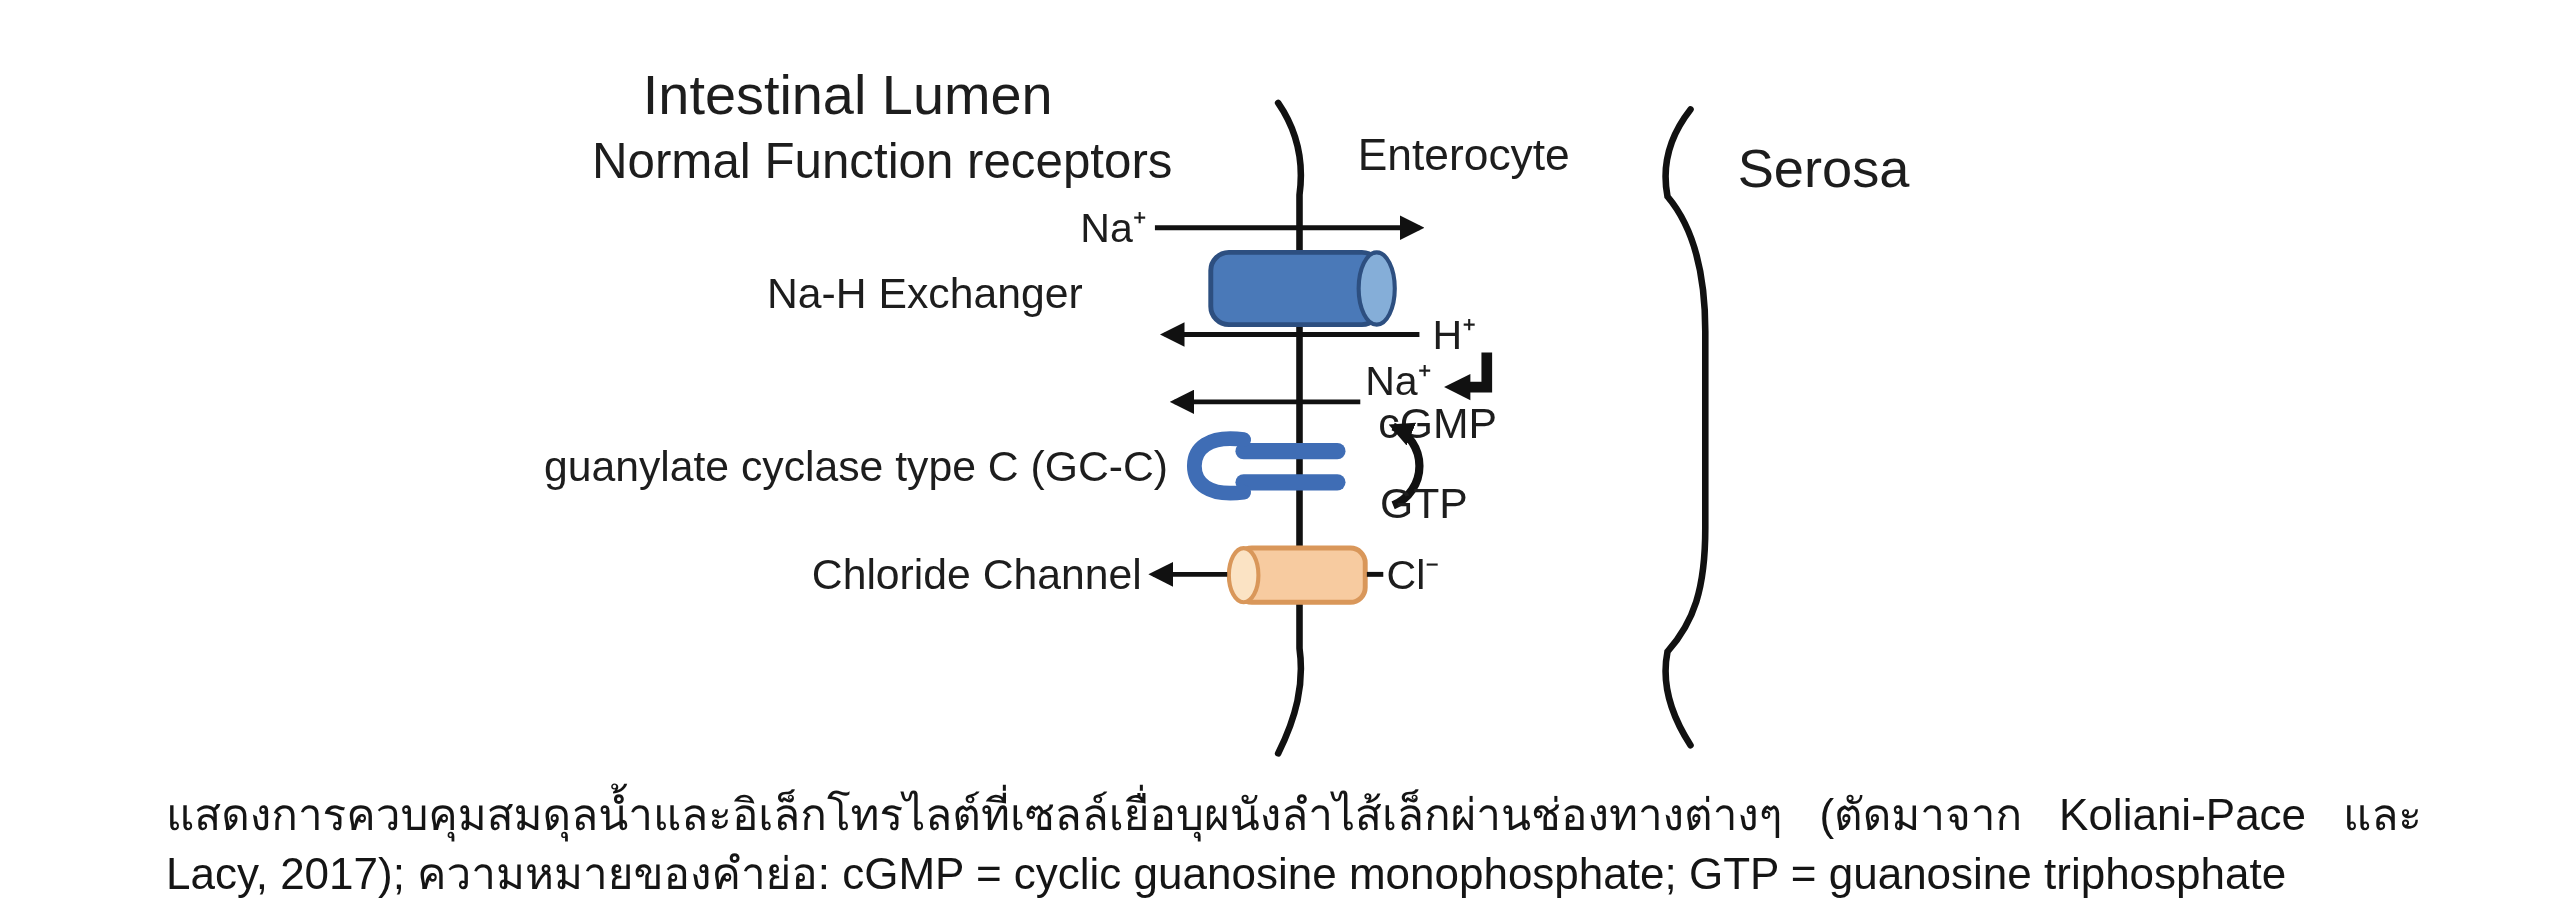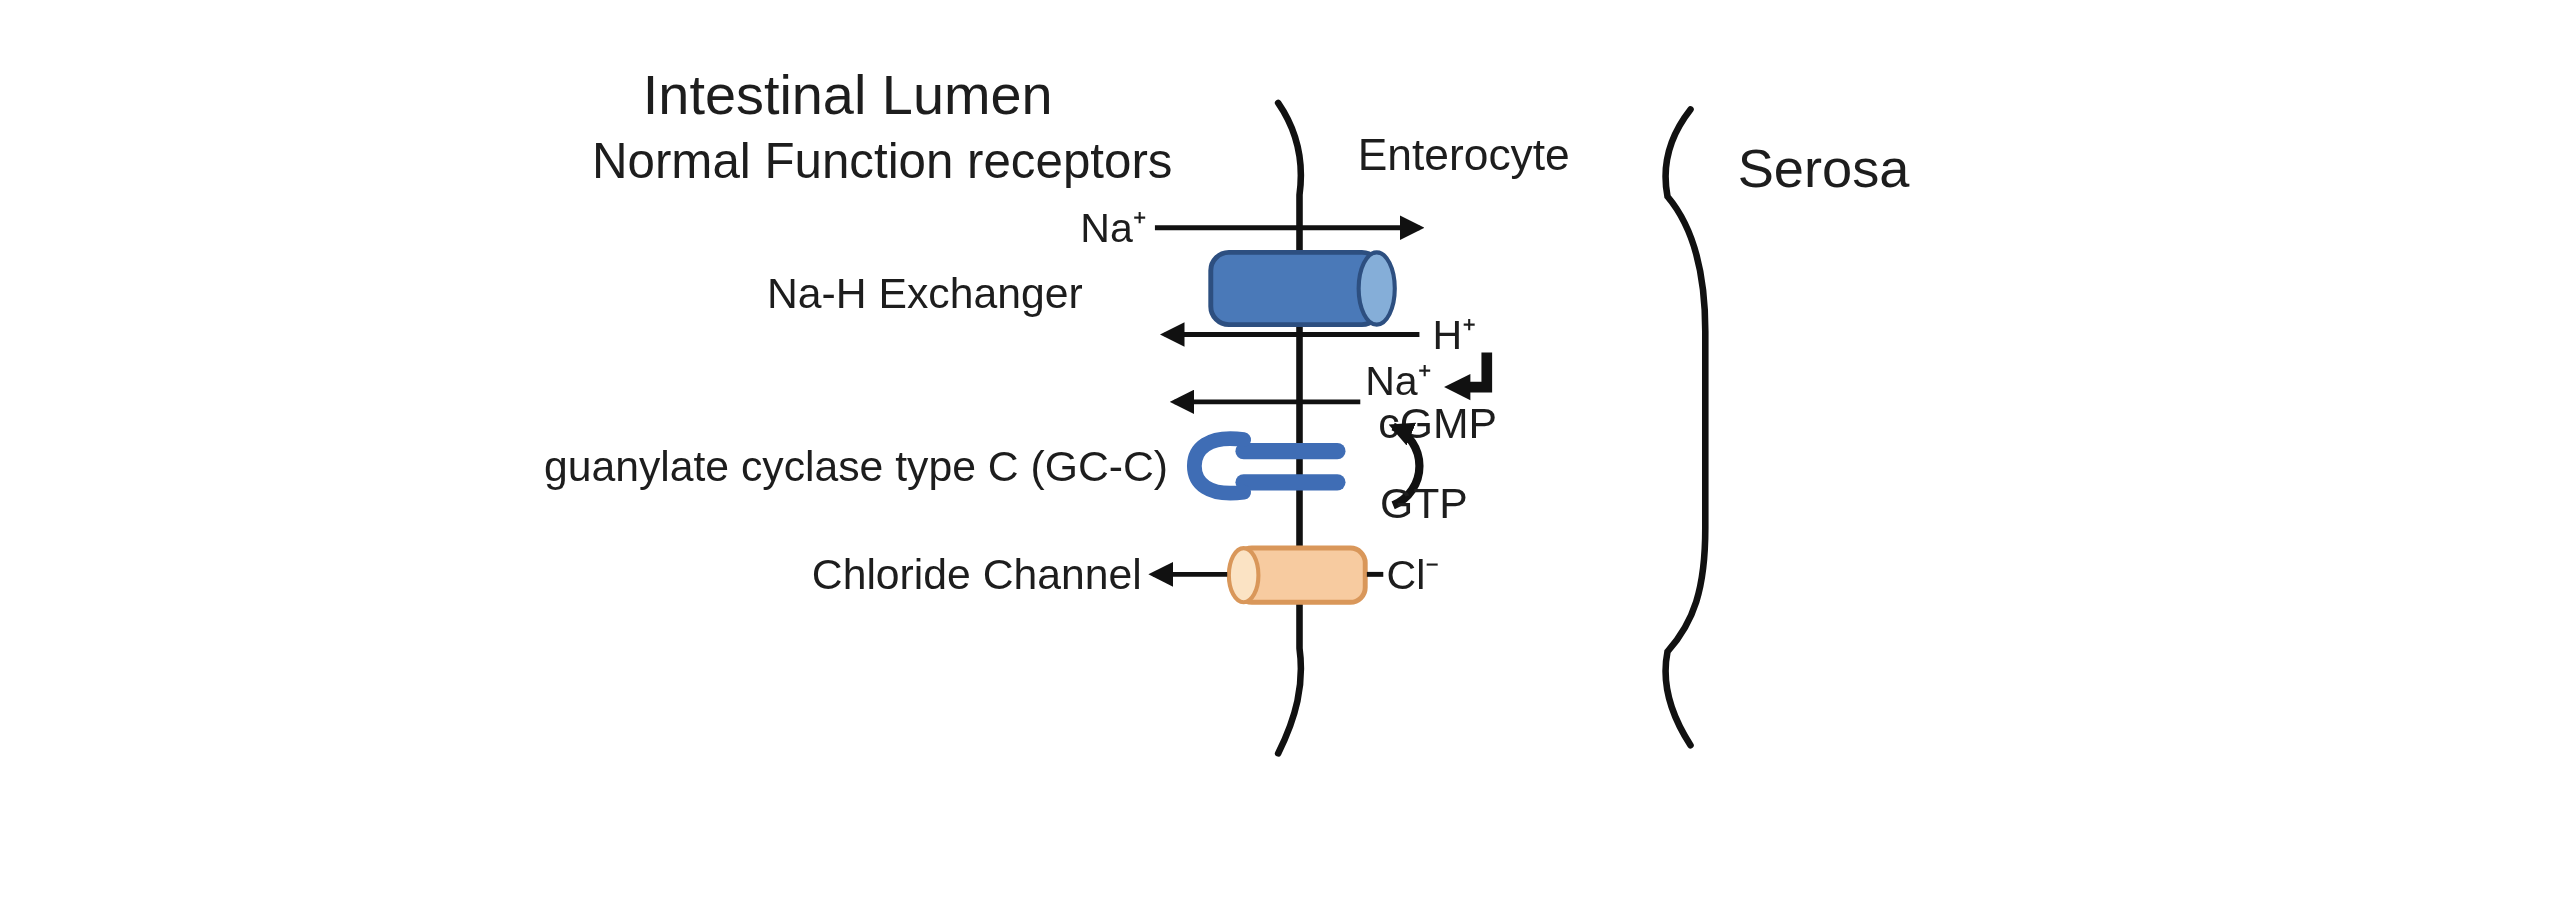--- a/index.html
+++ b/index.html
@@ -75,15 +75,19 @@
     <g>
       <rect x="753" y="317" width="78" height="33" rx="9" stroke-width="3" fill="#f7cba0" stroke="#d9975a"></rect>
       <ellipse cx="757" cy="333.5" rx="9" ry="16.5" stroke-width="2.5" fill="#fbe3c4" stroke="#d9975a"></ellipse>
     </g>
     <line x1="747" y1="333" x2="702" y2="333" stroke-width="3" marker-end="url(#ah)" stroke="#111111"></line>
     <text class="tl" x="695" y="342" text-anchor="end">Chloride Channel</text>
     <line x1="832" y1="333" x2="842" y2="333" stroke-width="3" stroke="#111111"></line>
     <text class="ti" x="844" y="342" text-anchor="start">Cl⁻</text>
   </svg>
 
+  <div class="caption">
+    <span class="cap-line cap-justify">แสดงการควบคุมสมดุลน้ำและอิเล็กโทรไลต์ที่เซลล์เยื่อบุผนังลำไส้เล็กผ่านช่องทางต่างๆ (ตัดมาจาก Koliani-Pace และ</span>
+    <span class="cap-line">Lacy, 2017); ความหมายของคำย่อ: cGMP = cyclic guanosine monophosphate; GTP = guanosine triphosphate</span>
+  </div>
 
 </div>
 
 
 </body></html>

